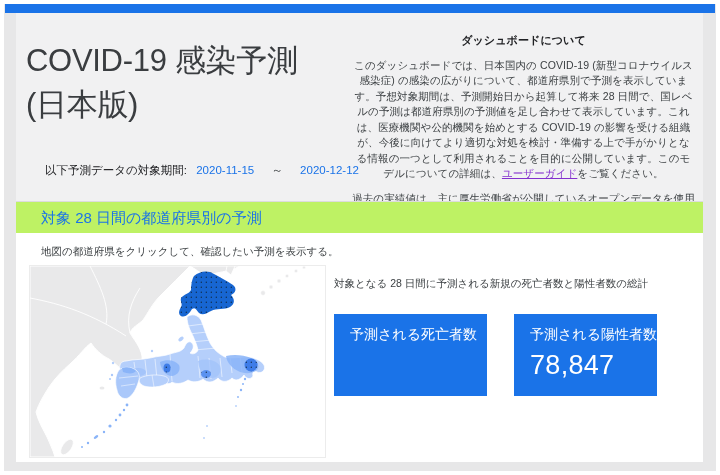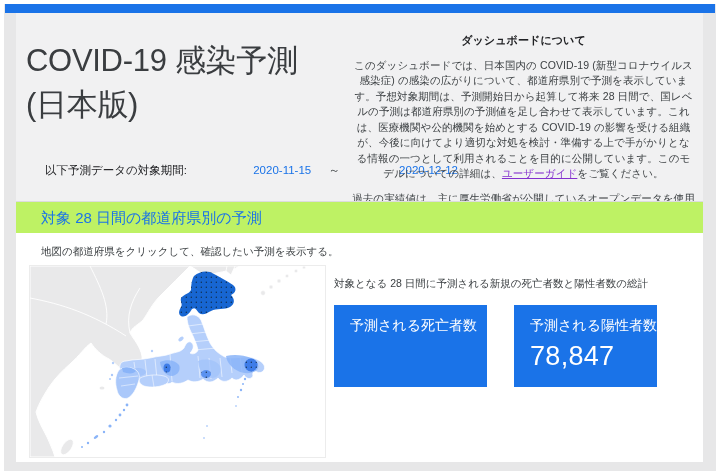--- a/index.html
+++ b/index.html
@@ -9,38 +9,38 @@
     font-family:"Liberation Sans","DejaVu Sans",sans-serif;color:#3c4043;
   }
   .page::before{content:"";position:absolute;inset:-1px;border:1px dashed #d6d6d6;pointer-events:none;z-index:9;}
   .topbar{height:9px;background:#1a73e8;margin:0 1px;}
   .content{margin:0 13px 0 12px;}
   
   .header-section{background:#f1f1f2;display:flex;height:188px;box-sizing:border-box;overflow:hidden;}
   .header-left{width:336px;box-sizing:border-box;padding:26px 0 0 10px;}
   .app-title{font-size:31px;line-height:44px;color:#3a3d40;letter-spacing:-.3px;}
   .date-row{margin:36px 0 0 19px;font-size:11.5px;color:#202124;white-space:nowrap;}
-  .date-row .lbl{margin-right:21px;text-align:center;}
-  .date-link{color:#1a73e8;cursor:pointer;text-decoration:none;margin-left:42px;}
+  .date-row .lbl{margin-right:6px;text-align:center;}
+  .date-link{color:#1a73e8;cursor:pointer;text-decoration:none;}
   .date-sep{margin:0 14px;color:#3c4043;}
   .header-right{flex:1;box-sizing:border-box;padding:20px 8px 0 0;font-size:10.5px;line-height:15.5px;color:#3c4043;letter-spacing:.1px;}
   .about-heading{font-weight:bold;font-size:11px;color:#202124;margin:0 0 10px 0;}
   .header-right p{margin:0 0 9px 0;text-align:center;}
   .link-purple{color:#8430ce;text-decoration:underline;cursor:pointer;}
   .divider{height:1px;background:#dcdcdd;}
   
   .section-band{background:#bef264;height:31px;line-height:31px;padding-left:25px;font-size:15px;color:#1a73e8;white-space:nowrap;}
   
   .main-card{background:#ffffff;height:229px;box-sizing:border-box;padding:12px 0 16px 25px;}
   .map-caption{font-size:10.5px;color:#3c4043;margin:0 0 6px 0;white-space:nowrap;}
   .map-row{display:flex;align-items:flex-start;margin-left:-12px;}
   .map-box{width:295px;height:191px;border:1px solid #ececec;background:#ffffff;flex:none;}
   .stats-col{margin-left:8px;padding-top:12px;min-width:0;}
   .stats-label{font-size:10.5px;color:#3c4043;white-space:nowrap;}
-  .cards{display:flex;gap:27px;margin-top:14px;}
+  .cards{display:flex;gap:27px;margin-top:23px;}
   .card{background:#1a73e8;color:#ffffff;height:82px;box-sizing:border-box;padding:12px 0 0 16px;flex:none;cursor:pointer;}
   .card-deaths{width:153px;}
   .card-cases{width:143px;}
   .card-label{font-size:14px;white-space:nowrap;}
   .card-value{font-size:27px;margin-top:6px;letter-spacing:.3px;}
 </style>
 </head>
 <body>
 
 <div class="page">

